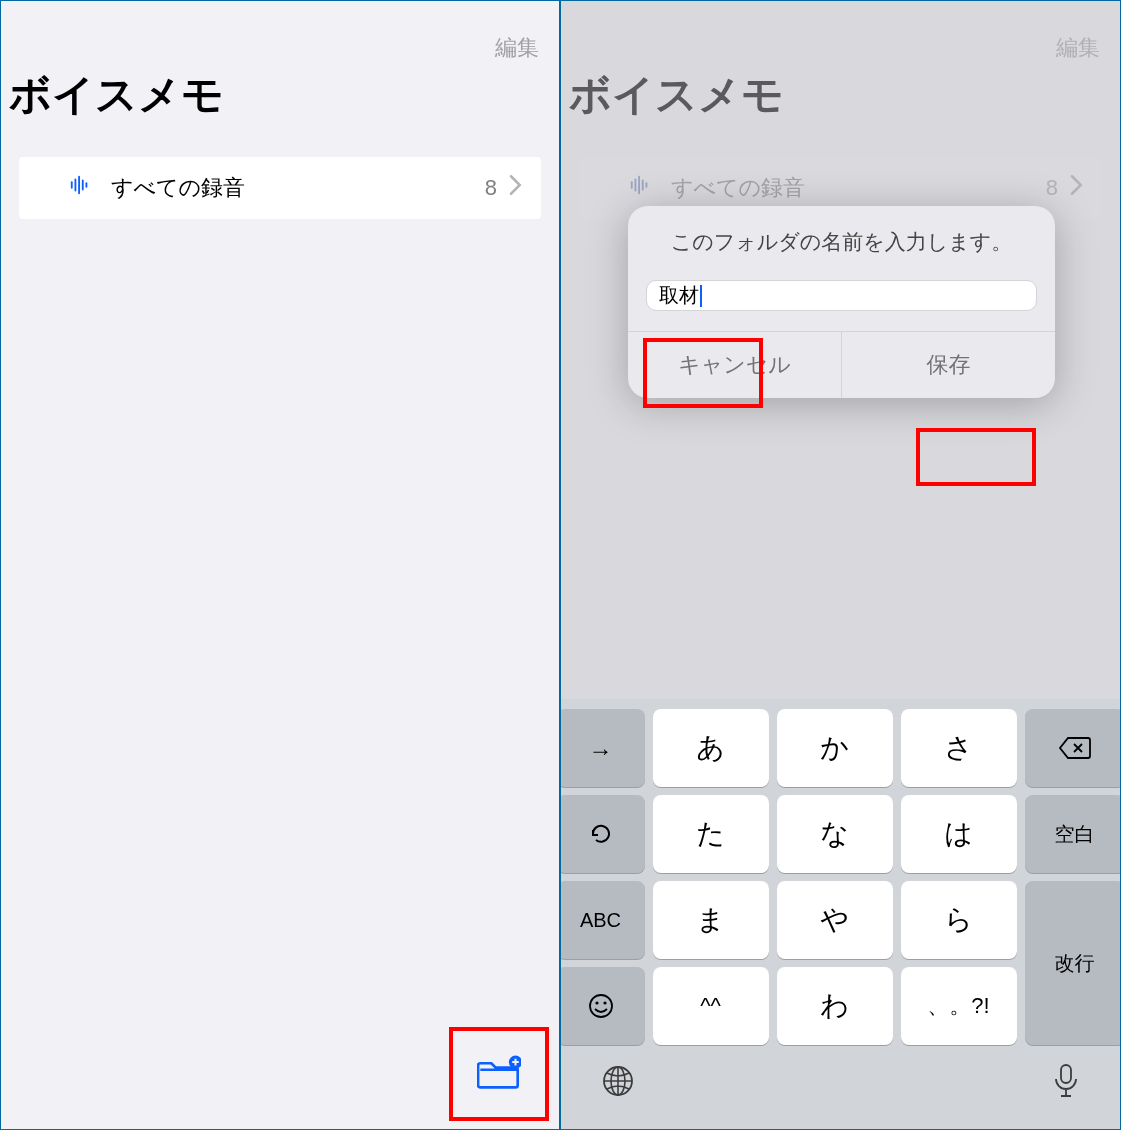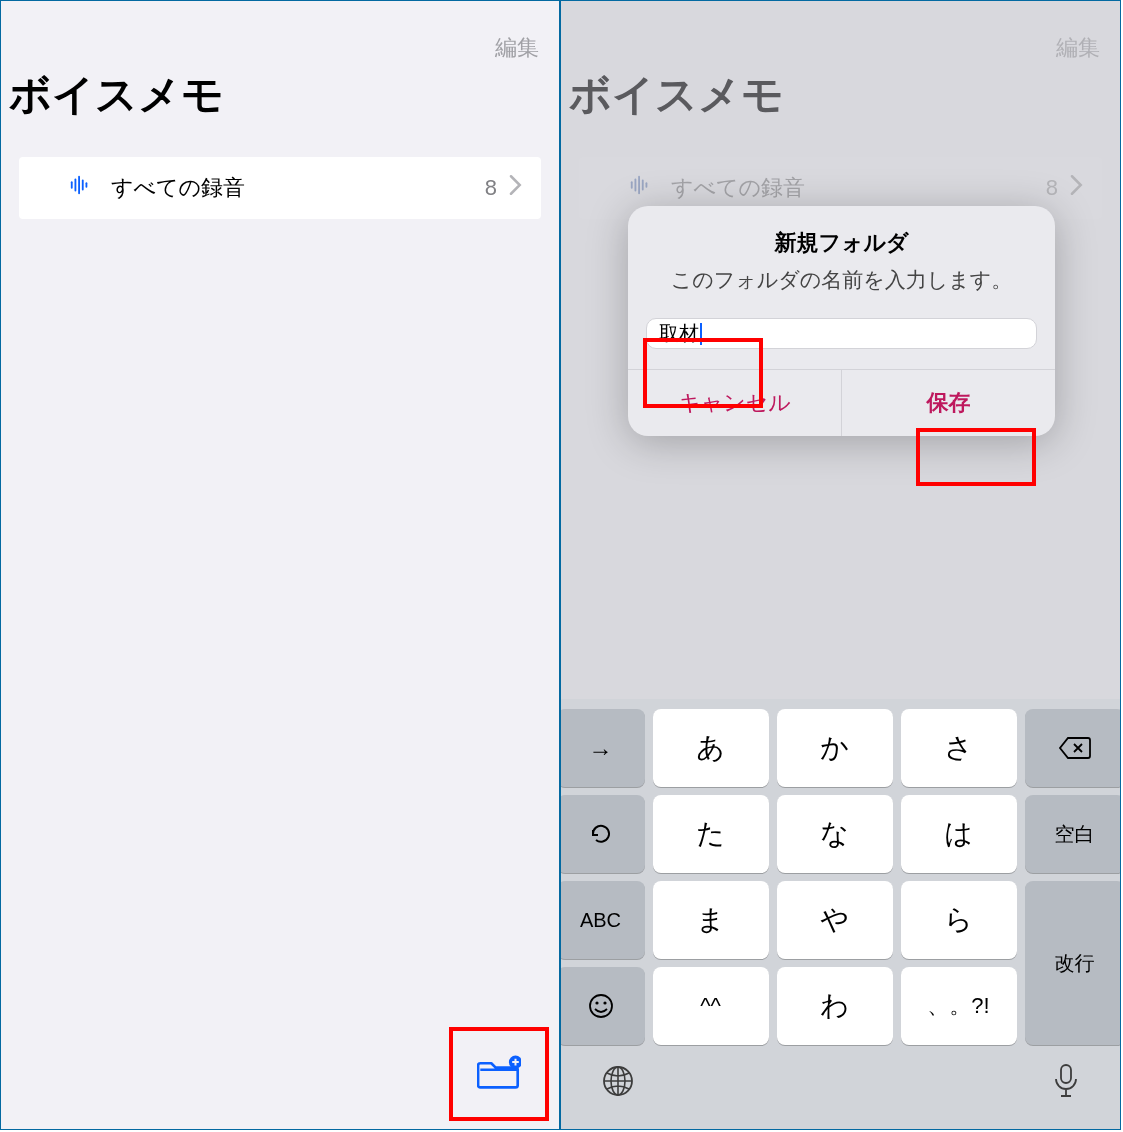--- a/index.html
+++ b/index.html
@@ -26,23 +26,23 @@
     .folder-btn-box { position: absolute; bottom: 8px; right: 10px; width: 100px; height: 94px; border: 4px solid #ff0000; display: flex; align-items: center; justify-content: center; }
     .folder-btn { color: #0b60ff; }
     .dialog { position: absolute; left: 67px; top: 205px; width: 427px; background: #eaeaee; border-radius: 20px; box-shadow: 0 6px 40px rgba(0,0,0,0.25); overflow: visible; }
     .dialog-head { text-align: center; padding: 22px 20px 10px; }
     .dialog-title { font-size: 22px; font-weight: 700; margin-bottom: 8px; }
     .dialog-sub { font-size: 21px; color: #444; }
     .dialog-input-wrap { padding: 14px 18px 6px; }
     .dialog-input { width: 100%; height: 31px; background: #fff; border: 1px solid #d3d3d8; border-radius: 10px; padding: 0 12px; font-size: 20px; outline: none; }
     .caret { display: inline-block; width: 2px; height: 22px; background: #0b60ff; vertical-align: middle; margin-left: 1px; }
     .dialog-actions { display: flex; border-top: 1px solid #d3d3d8; margin-top: 14px; }
-    .dbtn { flex: 1; padding: 18px 0; text-align: center; font-size: 22px; color: #be185d; }
+    .dbtn { flex: 1; padding: 18px 0; text-align: center; font-size: 22px; color: #737373; }
     .dbtn:first-child { border-right: 1px solid #d3d3d8; }
-    .dbtn.save { font-weight: 700; }
+    .dbtn.save { font-weight: 400; }
     .hl-input { position: absolute; left: 82px; top: 337px; width: 120px; height: 70px; border: 4px solid #ff0000; pointer-events: none; }
     .hl-save { position: absolute; left: 355px; top: 427px; width: 120px; height: 58px; border: 4px solid #ff0000; pointer-events: none; }
     .keyboard { position: absolute; left: 0; right: 0; bottom: 0; height: 430px; background: #d1d4d9; padding: 10px 6px 0; }
     .kb-grid { display: grid; grid-template-columns: 88px 116px 116px 116px 100px; grid-auto-rows: 78px; gap: 8px; justify-content: center; }
     .key { background: #fff; border-radius: 8px; display: flex; align-items: center; justify-content: center; font-size: 28px; box-shadow: 0 1px 0 rgba(0,0,0,0.25); color: #000; }
     .key.fn { background: #b6bbc2; font-size: 20px; }
     .key.fn.lg { font-size: 24px; }
     .key.tall { grid-row: span 2; }
     .kb-bottom { display: flex; justify-content: space-between; align-items: center; padding: 18px 34px 14px; }
     .kb-bottom .k { color: #3c3c3c; }
@@ -112,21 +112,20 @@
         <span class="chev">
           <svg width="14" height="20" viewBox="0 0 10 16">
               <path d="M1 1 L8 8 L1 15" stroke="currentColor" stroke-width="2" fill="none" stroke-linecap="round"></path>
             </svg>
         </span>
       </div>
     </div>
 
     <div class="dialog">
       <div class="dialog-head">
-        <div class="dialog-title">新規フォルダ</div>
         <div class="dialog-sub">このフォルダの名前を入力します。</div>
       </div>
       <div class="dialog-input-wrap">
         <div class="dialog-input" style="display:flex;align-items:center;">
           <span>取材</span>
             <span class="caret"></span>
         </div>
       </div>
       <div class="dialog-actions">
         <div class="dbtn">キャンセル</div>

